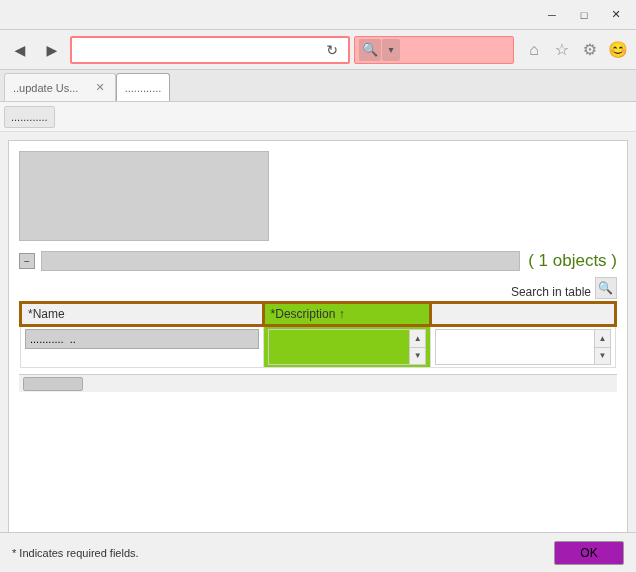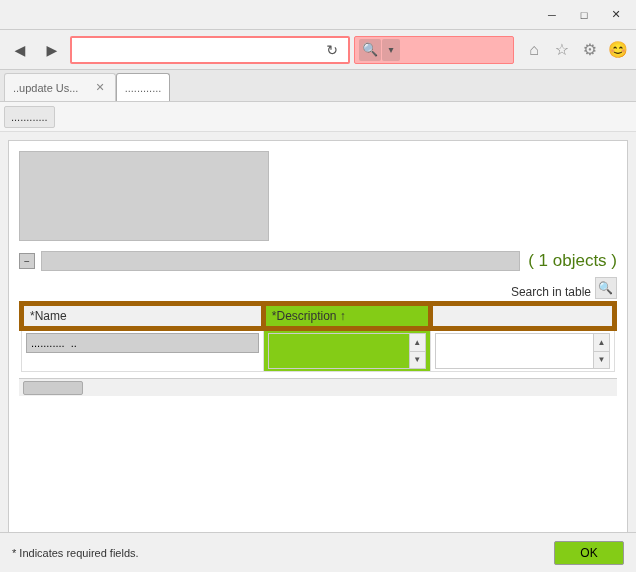--- a/index.html
+++ b/index.html
@@ -269,21 +269,21 @@
     }
 
     
     .data-table {
       width: 100%;
       border-collapse: collapse;
       font-size: 12px;
     }
     .data-table th {
       background: #f0f0f0;
-      border: 5px solid #a16207;
+      border: 3px solid #a16207;
       padding: 3px 6px;
       text-align: left;
       font-weight: normal;
       font-size: 12px;
       color: #333;
     }
     .data-table td {
       border: 1px solid #ddd;
       padding: 2px 4px;
       vertical-align: top;
@@ -375,21 +375,21 @@
     .ok-btn, .cancel-btn {
       height: 24px;
       min-width: 70px;
       border: 1px solid #aaa;
       background: #e8e8e8;
       cursor: pointer;
       font-size: 12px;
       border-radius: 2px;
       padding: 0 12px;
     }
-    .ok-btn { background: #84cc16; border-color: #999; }
+    .ok-btn { background: #a21caf; border-color: #999; }
 
     
     .search-in-label {
       font-size: 12px;
       color: #333;
     }
 
     
     .scroll-area {
       height: 18px;

